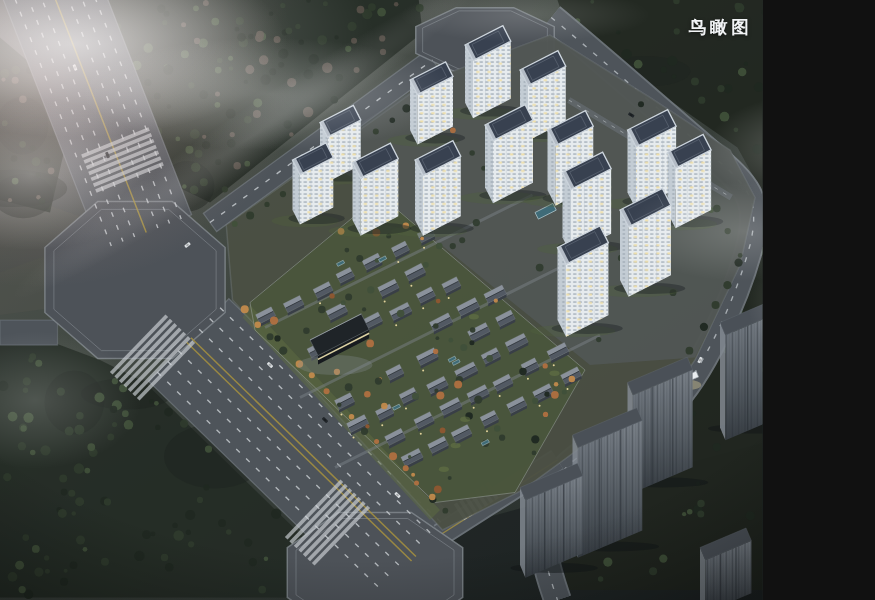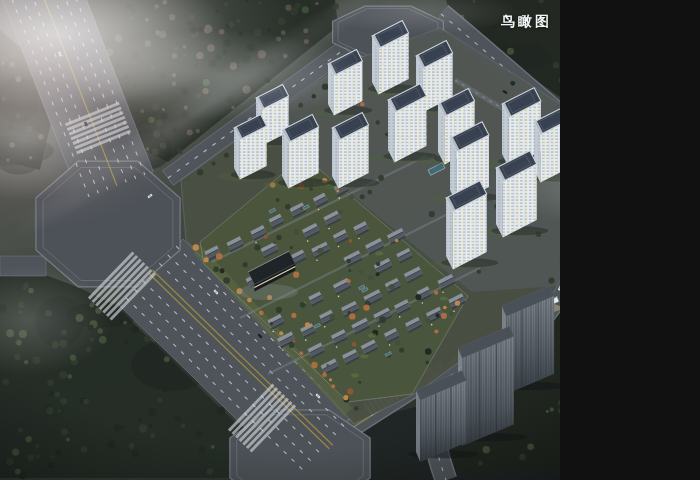--- a/index.html
+++ b/index.html
@@ -1,16 +1,16 @@
 <!DOCTYPE html>
 <html><head>
 <meta charset="utf-8">
 <style>
   html,body{margin:0;padding:0;background:#111;}
-  #stage{position:relative;width:560px;height:480px;overflow:hidden;
+  #stage{position:relative;width:610px;height:480px;overflow:hidden;
          font-family:"DejaVu Sans","Liberation Sans",sans-serif;}
   #stage svg{position:absolute;left:0;top:0;}
   #view-label{position:absolute;top:13px;right:8px;z-index:5;
     font-weight:bold;font-size:14px;letter-spacing:3px;
     text-shadow:0 1px 3px rgba(0,0,0,.55);}
 </style>
 </head>
 <body>
 
 <div id="stage">

